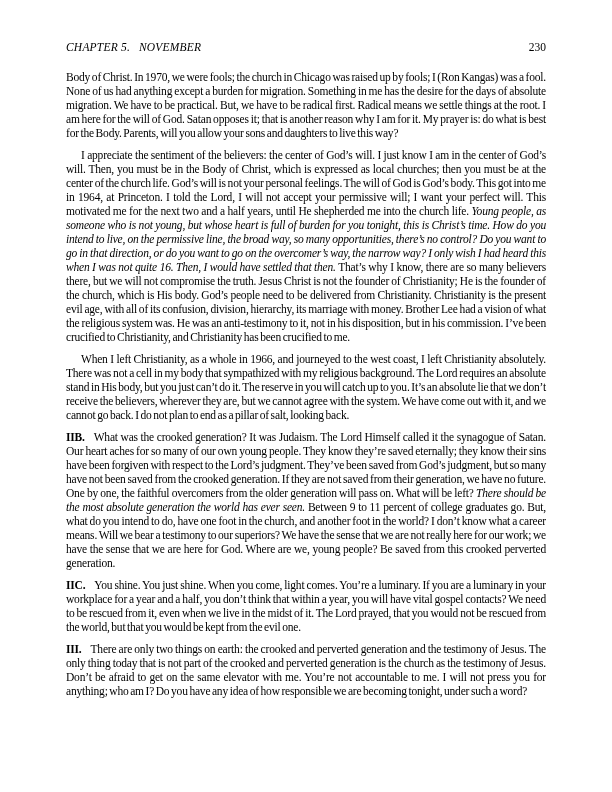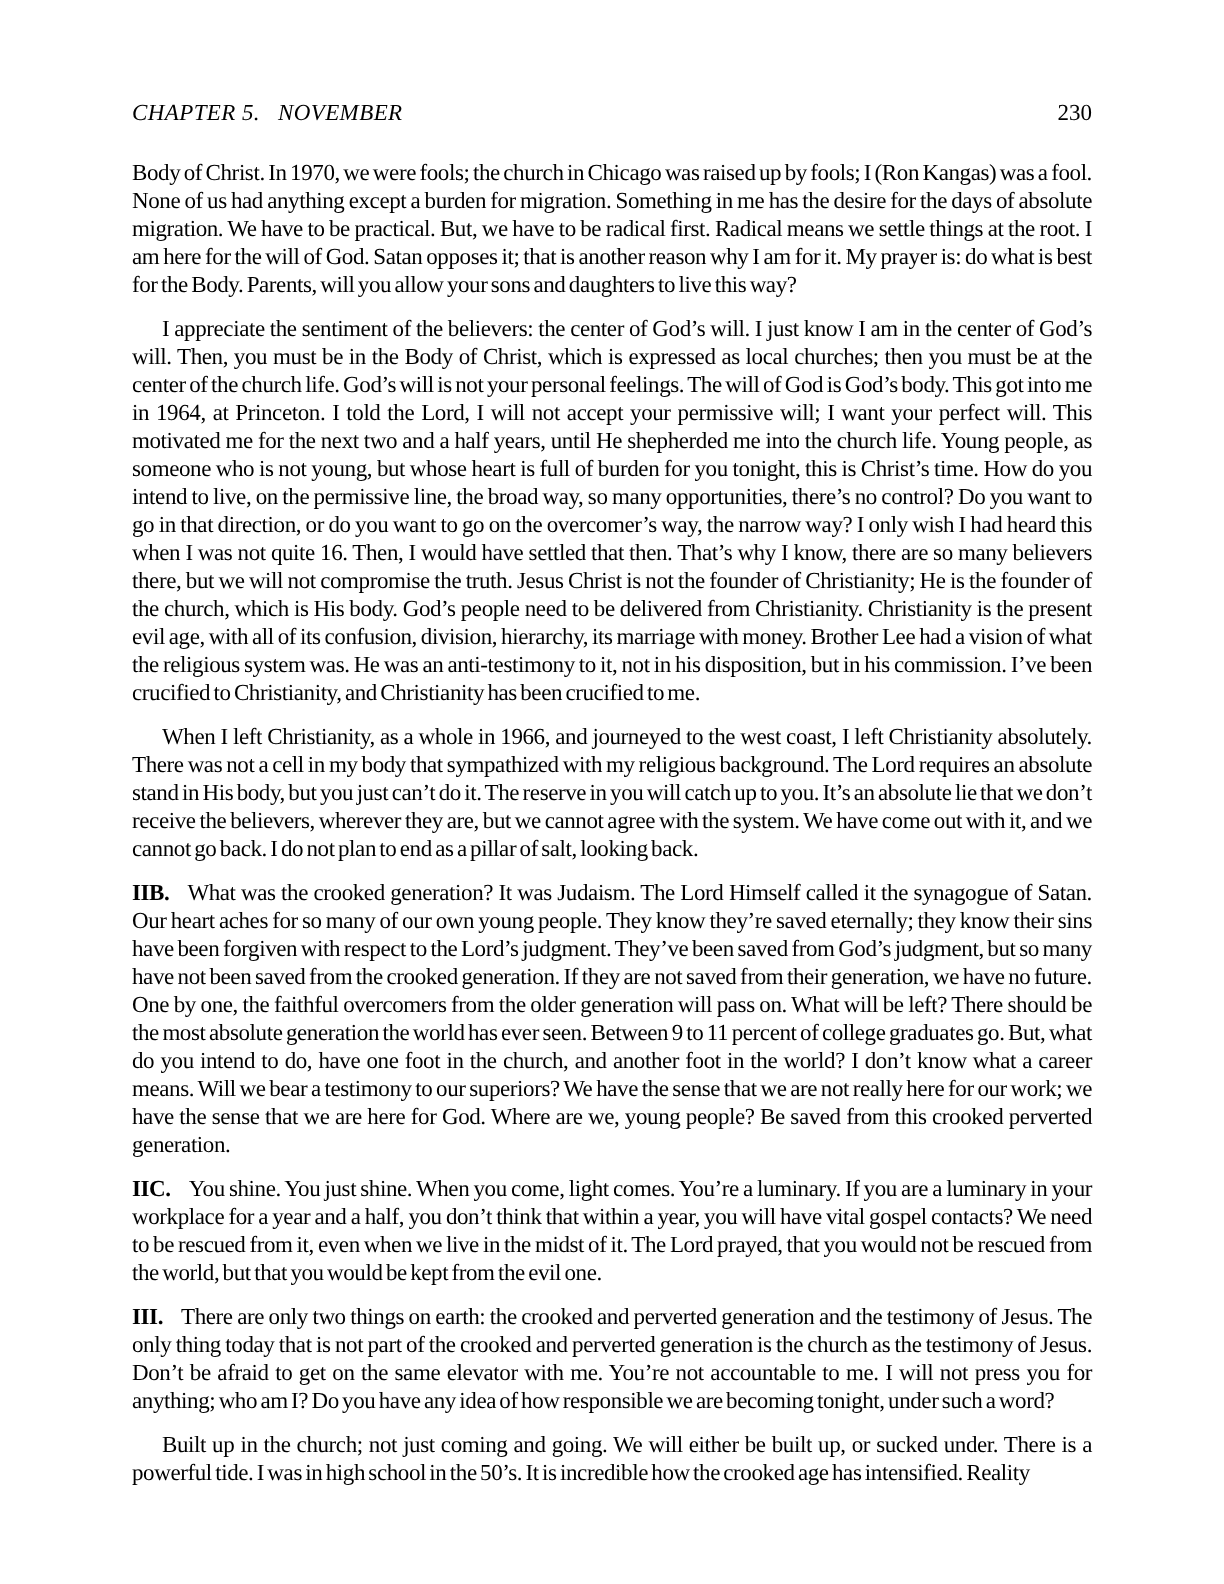--- a/index.html
+++ b/index.html
@@ -8,21 +8,21 @@
     background: #ffffff;
   }
   .page {
     position: relative;
     width: 612px;
     height: 792px;
     box-sizing: border-box;
     background: #ffffff;
     color: #000000;
     font-family: "Liberation Serif", "DejaVu Serif", serif;
-    padding: 50px 66px 0 66px;
+    padding: 40px 66px 0 66px;
     overflow: hidden;
   }
   .running-header {
     display: flex;
     justify-content: space-between;
     align-items: baseline;
     font-size: 11.5px;
     line-height: 14px;
   }
   .running-header .chapter {
@@ -43,21 +43,21 @@
     letter-spacing: -0.2px;
     word-spacing: -1px;
   }
   .body-text p.para {
     margin: 0 0 8px 0;
   }
   .body-text p.para.indent {
     text-indent: 15px;
   }
   .run-normal { font-style: normal; }
-  .run-italic { }
+  .run-italic { font-style: italic; }
   .run-bold-label {
     font-weight: bold;
     margin-right: 9px;
     margin-top: 16px;
   }
 </style>
 </head>
 <body>
 
 <div class="page">
@@ -67,15 +67,14 @@
     </span>
     <span class="pagenum">230</span>
   </div>
   <div class="body-text">
       <p class="para"><span class="run-normal">Body of Christ. In 1970, we were fools; the church in Chicago was raised up by fools; I (Ron Kangas) was a fool. None of us had anything except a burden for migration. Something in me has the desire for the days of absolute migration. We have to be practical. But, we have to be radical first. Radical means we settle things at the root. I am here for the will of God. Satan opposes it; that is another reason why I am for it. My prayer is: do what is best for the Body. Parents, will you allow your sons and daughters to live this way?</span></p>
       <p class="para indent"><span class="run-normal">I appreciate the sentiment of the believers: the center of God’s will. I just know I am in the center of God’s will. Then, you must be in the Body of Christ, which is expressed as local churches; then you must be at the center of the church life. God’s will is not your personal feelings. The will of God is God’s body. This got into me in 1964, at Princeton. I told the Lord, I will not accept your permissive will; I want your perfect will. This motivated me for the next two and a half years, until He shepherded me into the church life. </span><span class="run-italic">Young people, as someone who is not young, but whose heart is full of burden for you tonight, this is Christ’s time. How do you intend to live, on the permissive line, the broad way, so many opportunities, there’s no control? Do you want to go in that direction, or do you want to go on the overcomer’s way, the narrow way? I only wish I had heard this when I was not quite 16. Then, I would have settled that then.</span><span class="run-normal"> That’s why I know, there are so many believers there, but we will not compromise the truth. Jesus Christ is not the founder of Christianity; He is the founder of the church, which is His body. God’s people need to be delivered from Christianity. Christianity is the present evil age, with all of its confusion, division, hierarchy, its marriage with money. Brother Lee had a vision of what the religious system was. He was an anti-testimony to it, not in his disposition, but in his commission. I’ve been crucified to Christianity, and Christianity has been crucified to me.</span></p>
       <p class="para indent"><span class="run-normal">When I left Christianity, as a whole in 1966, and journeyed to the west coast, I left Christianity absolutely. There was not a cell in my body that sympathized with my religious background. The Lord requires an absolute stand in His body, but you just can’t do it. The reserve in you will catch up to you. It’s an absolute lie that we don’t receive the believers, wherever they are, but we cannot agree with the system. We have come out with it, and we cannot go back. I do not plan to end as a pillar of salt, looking back.</span></p>
       <p class="para"><span class="run-bold-label">IIB.</span><span class="run-normal">What was the crooked generation? It was Judaism. The Lord Himself called it the synagogue of Satan. Our heart aches for so many of our own young people. They know they’re saved eternally; they know their sins have been forgiven with respect to the Lord’s judgment. They’ve been saved from God’s judgment, but so many have not been saved from the crooked generation. If they are not saved from their generation, we have no future. One by one, the faithful overcomers from the older generation will pass on. What will be left? </span><span class="run-italic">There should be the most absolute generation the world has ever seen.</span><span class="run-normal"> Between 9 to 11 percent of college graduates go. But, what do you intend to do, have one foot in the church, and another foot in the world? I don’t know what a career means. Will we bear a testimony to our superiors? We have the sense that we are not really here for our work; we have the sense that we are here for God. Where are we, young people? Be saved from this crooked perverted generation.</span></p>
       <p class="para"><span class="run-bold-label">IIC.</span><span class="run-normal">You shine. You just shine. When you come, light comes. You’re a luminary. If you are a luminary in your workplace for a year and a half, you don’t think that within a year, you will have vital gospel contacts? We need to be rescued from it, even when we live in the midst of it. The Lord prayed, that you would not be rescued from the world, but that you would be kept from the evil one.</span></p>
       <p class="para"><span class="run-bold-label">III.</span><span class="run-normal">There are only two things on earth: the crooked and perverted generation and the testimony of Jesus. The only thing today that is not part of the crooked and perverted generation is the church as the testimony of Jesus. Don’t be afraid to get on the same elevator with me. You’re not accountable to me. I will not press you for anything; who am I? Do you have any idea of how responsible we are becoming tonight, under such a word?</span></p>
-      <p class="para indent"><span class="run-normal">Built up in the church; not just coming and going. We will either be built up, or sucked under. There is a powerful tide. I was in high school in the 50’s. It is incredible how the crooked age has intensified. Reality</span></p>
     </div>
 </div>
 
 </body></html>

